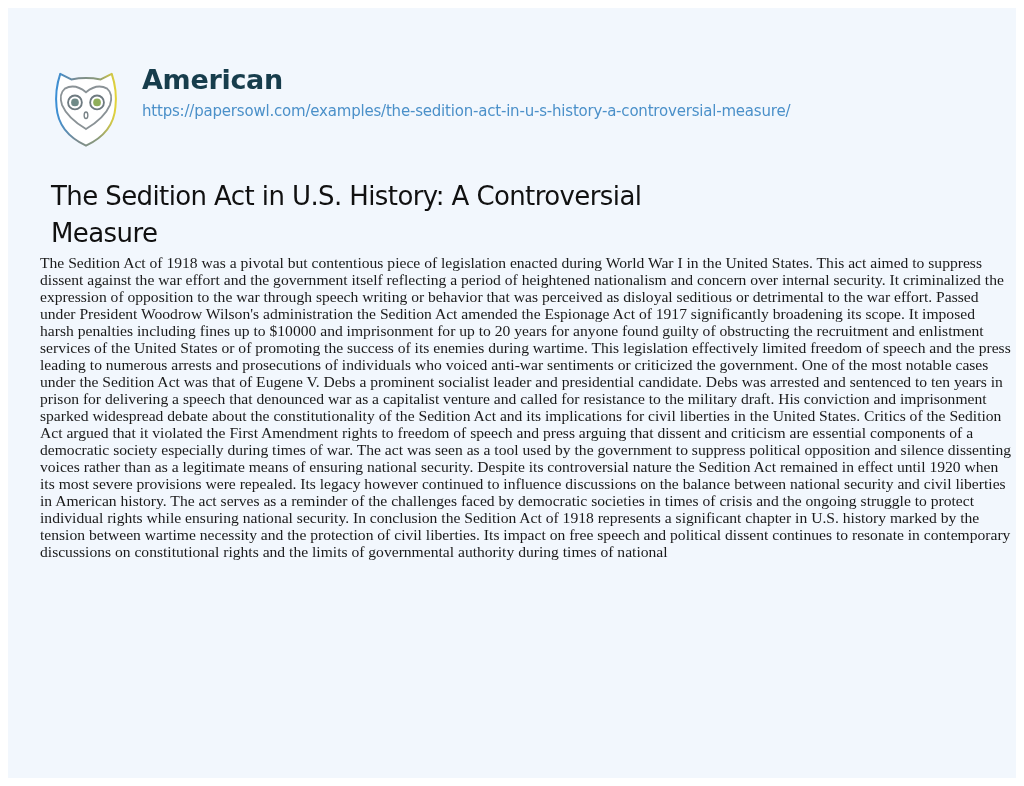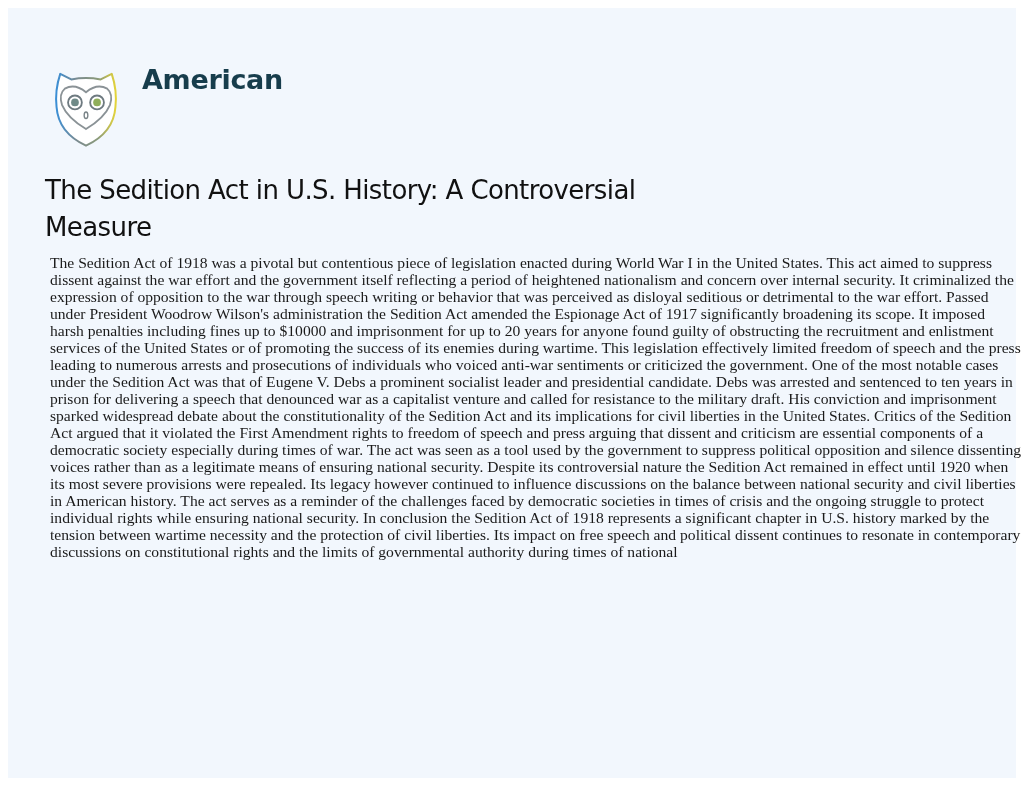--- a/index.html
+++ b/index.html
@@ -55,31 +55,31 @@
       color: #4b90c9;
       line-height: 20px;
       text-decoration: none;
       letter-spacing: -0.2px;
     }
     .title {
       position: absolute;
       left: 41px;
       top: 168px;
       width: 700px;
-      margin: 4px;
+      margin: 10px;
       font-family: "DejaVu Sans", sans-serif;
       font-weight: normal;
       font-size: 26px;
       line-height: 37px;
       color: #111111;
       letter-spacing: -0.6px;
     }
     .body-text {
       position: absolute;
-      left: 50px;
+      left: 40px;
       top: 254px;
       width: 972px;
       margin: 0;
       font-family: "Liberation Serif", serif;
       font-size: 15.6px;
       line-height: 17px;
       color: #1a1a1a;
     }
   </style>
 </head>
@@ -106,17 +106,18 @@
     <circle cx="38" cy="45" r="4.2" fill="#6f8a88"></circle>
     <circle cx="62" cy="45" r="7.5" fill="none" stroke="#6e7a80" stroke-width="2"></circle>
     <circle cx="62" cy="45" r="4.2" fill="#8fae5a"></circle>
 
     <ellipse cx="50" cy="59" rx="2" ry="3.5" fill="none" stroke="#7a8488" stroke-width="1.5"></ellipse>
   </svg>
 </div>
 
 <div class="brand">
   <span class="brand-name">American</span>
+  <a class="brand-url">https://papersowl.com/examples/the-sedition-act-in-u-s-history-a-controversial-measure/</a>
 </div>
 
 <h1 class="title">The Sedition Act in U.S. History: A Controversial Measure</h1>
 
 <p class="body-text">The Sedition Act of 1918 was a pivotal but contentious piece of legislation enacted during World War I in the United States. This act aimed to suppress dissent against the war effort and the government itself reflecting a period of heightened nationalism and concern over internal security. It criminalized the expression of opposition to the war through speech writing or behavior that was perceived as disloyal seditious or detrimental to the war effort. Passed under President Woodrow Wilson's administration the Sedition Act amended the Espionage Act of 1917 significantly broadening its scope. It imposed harsh penalties including fines up to $10000 and imprisonment for up to 20 years for anyone found guilty of obstructing the recruitment and enlistment services of the United States or of promoting the success of its enemies during wartime. This legislation effectively limited freedom of speech and the press leading to numerous arrests and prosecutions of individuals who voiced anti-war sentiments or criticized the government. One of the most notable cases under the Sedition Act was that of Eugene V. Debs a prominent socialist leader and presidential candidate. Debs was arrested and sentenced to ten years in prison for delivering a speech that denounced war as a capitalist venture and called for resistance to the military draft. His conviction and imprisonment sparked widespread debate about the constitutionality of the Sedition Act and its implications for civil liberties in the United States. Critics of the Sedition Act argued that it violated the First Amendment rights to freedom of speech and press arguing that dissent and criticism are essential components of a democratic society especially during times of war. The act was seen as a tool used by the government to suppress political opposition and silence dissenting voices rather than as a legitimate means of ensuring national security. Despite its controversial nature the Sedition Act remained in effect until 1920 when its most severe provisions were repealed. Its legacy however continued to influence discussions on the balance between national security and civil liberties in American history. The act serves as a reminder of the challenges faced by democratic societies in times of crisis and the ongoing struggle to protect individual rights while ensuring national security. In conclusion the Sedition Act of 1918 represents a significant chapter in U.S. history marked by the tension between wartime necessity and the protection of civil liberties. Its impact on free speech and political dissent continues to resonate in contemporary discussions on constitutional rights and the limits of governmental authority during times of national</p>
 
 </body></html>

